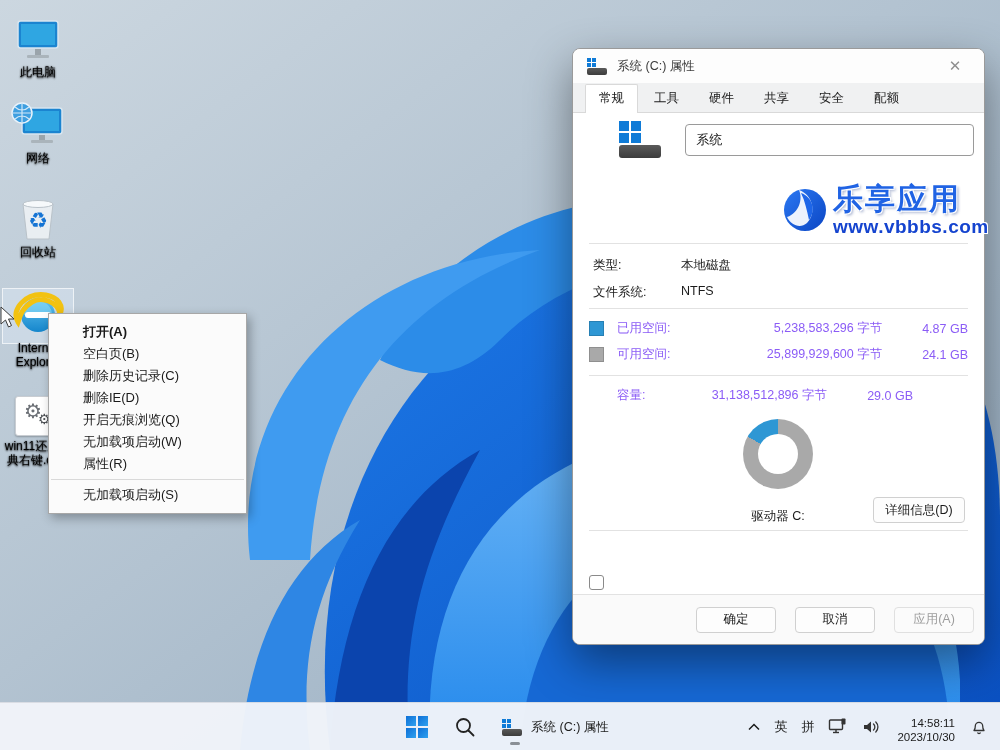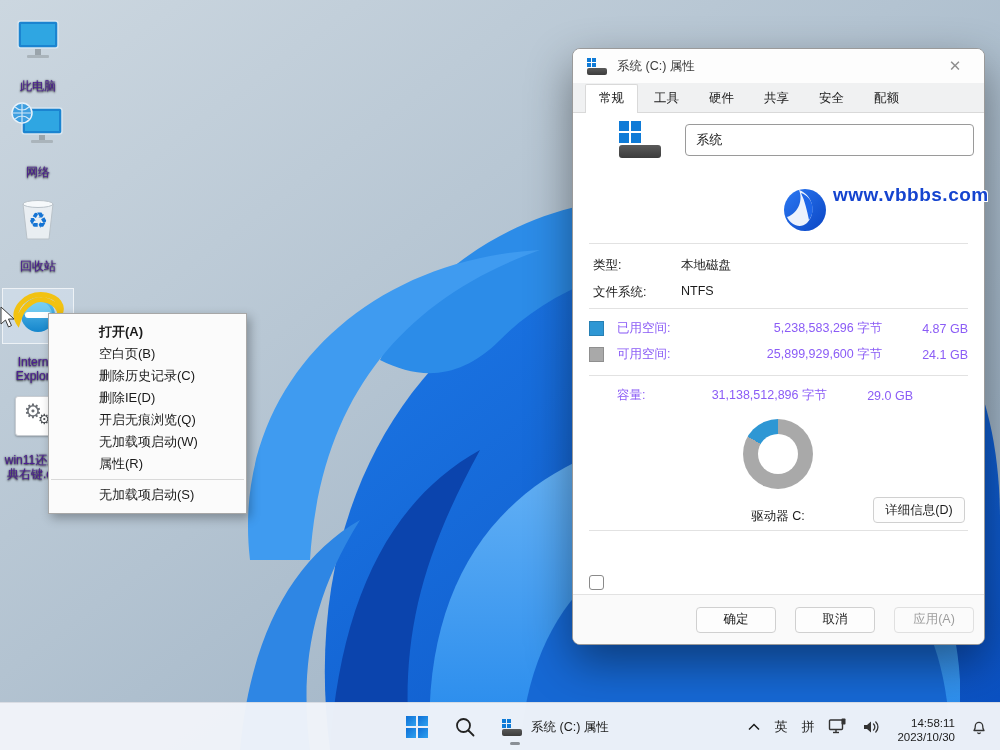--- a/index.html
+++ b/index.html
@@ -4,37 +4,37 @@
 <style>
   * { margin:0; padding:0; box-sizing:border-box; }
   html,body { width:1000px; height:750px; overflow:hidden; }
   body { font-family:"Liberation Sans", sans-serif; position:relative; background:#9fb2c4; }
   .screen { position:absolute; inset:0; width:1000px; height:750px; overflow:hidden; }
   .wallpaper { position:absolute; inset:0; }
 
   
   .desk-icon { position:absolute; width:76px; text-align:center; }
   .di-img { height:48px; display:flex; align-items:flex-end; justify-content:center; }
-  .di-label { margin-top:17px; font-size:12px; color:#4c1d95; line-height:14px;
+  .di-label { margin-top:3px; font-size:12px; color:#000000; line-height:14px;
               text-shadow:0 1px 2px rgba(0,0,0,.8), 0 0 2px rgba(0,0,0,.55); }
   .ie-highlight { position:absolute; left:2px; top:288px; width:72px; height:56px;
                   background:rgba(215,228,240,.55); border:1px solid rgba(255,255,255,.65); }
   .gearbox { width:46px; height:40px; background:#fff; border:1px solid #c9cdd2; border-radius:3px;
              position:relative; box-shadow:0 1px 2px rgba(0,0,0,.25); }
   .gearbox .g1 { position:absolute; left:8px; top:2px; font-size:20px; color:#6b6f75; }
   .gearbox .g2 { position:absolute; left:22px; top:14px; font-size:14px; color:#4c5054; }
 
   
   .cursor { position:absolute; left:0; top:306px; z-index:60; }
 
   
   .context-menu { position:absolute; left:48px; top:313px; width:199px; z-index:50;
                   background:#fbfbfb; border:1px solid #a7a7a7;
                   box-shadow:3px 4px 10px rgba(0,0,0,.3); padding:7px 0; }
-  .cm-item { height:22px; line-height:22px; padding-left:50px; font-size:13px; color:#1a1a1a; cursor:default; }
+  .cm-item { height:22px; line-height:22px; padding-left:34px; font-size:13px; color:#1a1a1a; cursor:default; }
   .cm-item.default { font-weight:bold; }
   .cm-sep { height:1px; background:#d9d9d9; margin:4px 2px; }
 
   
   .drv { position:relative; display:inline-block; }
   .drv .sq { position:absolute; display:grid; grid-template:repeat(2,1fr)/repeat(2,1fr); gap:1px; }
   .drv .sq i { background:#0f7bd7; }
   .drv .slab { position:absolute; background:linear-gradient(180deg,#5a5a5a,#3c3c3c); border-radius:2px; }
   .drv-sm { width:20px; height:17px; }
   .drv-sm .sq { left:0; top:0; width:9px; height:9px; }
@@ -318,20 +318,21 @@
         <linearGradient id="wmg" x1="0" y1="0" x2="1" y2="1">
           <stop offset="0" stop-color="#2b78f2"></stop>
             <stop offset="1" stop-color="#0b46c4"></stop>
         </linearGradient>
       </defs>
       <circle cx="22" cy="27" r="21" fill="url(#wmg)"></circle>
       <path d="M4 34 C16 30 20 16 16 7 C30 12 34 30 24 40 C17 46 8 42 4 34 Z" fill="#fff" opacity=".92"></path>
       <path d="M18 10 C30 14 33 28 26 37 C24 28 22 18 18 10 Z" fill="#1e66e8"></path>
     </svg>
     <div class="wm-text">
+      <div class="wm-title">乐享应用</div>
       <div class="wm-url">www.vbbbs.com</div>
     </div>
   </div>
 
   <div class="taskbar">
     <div class="tb-center">
       <div class="tb-btn">
         <span class="start-logo">
             <i></i>
             <i></i>

